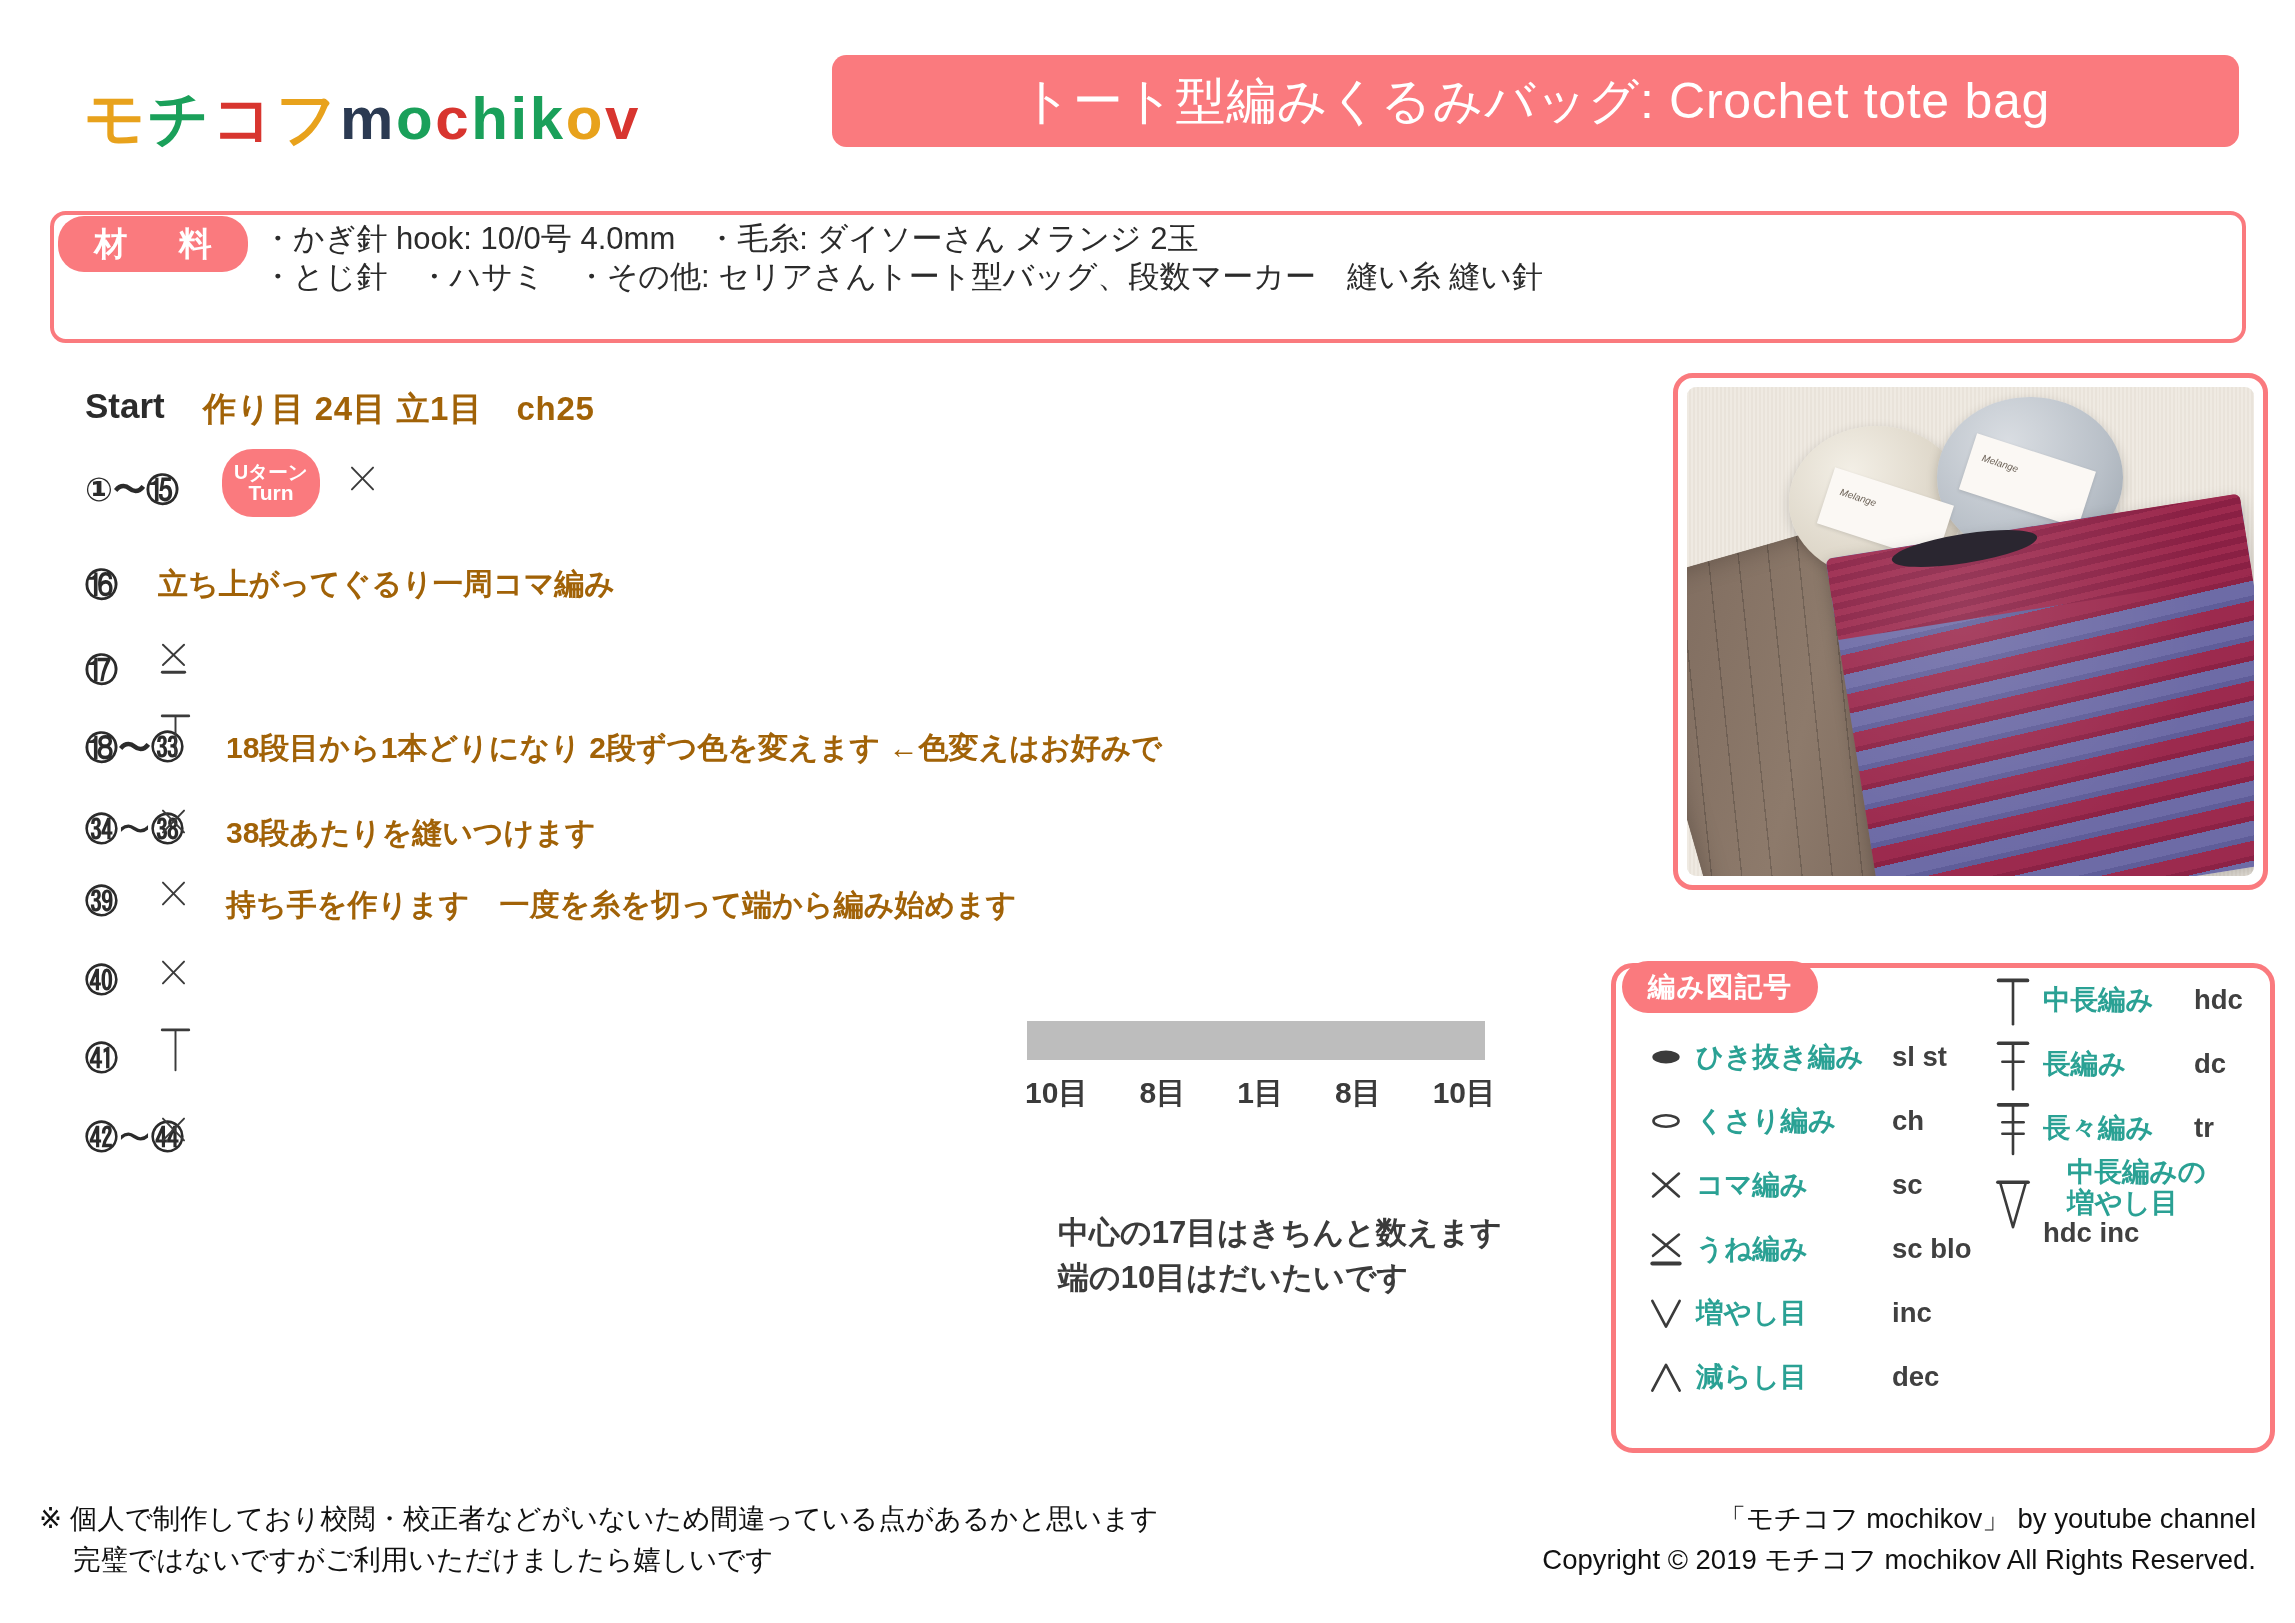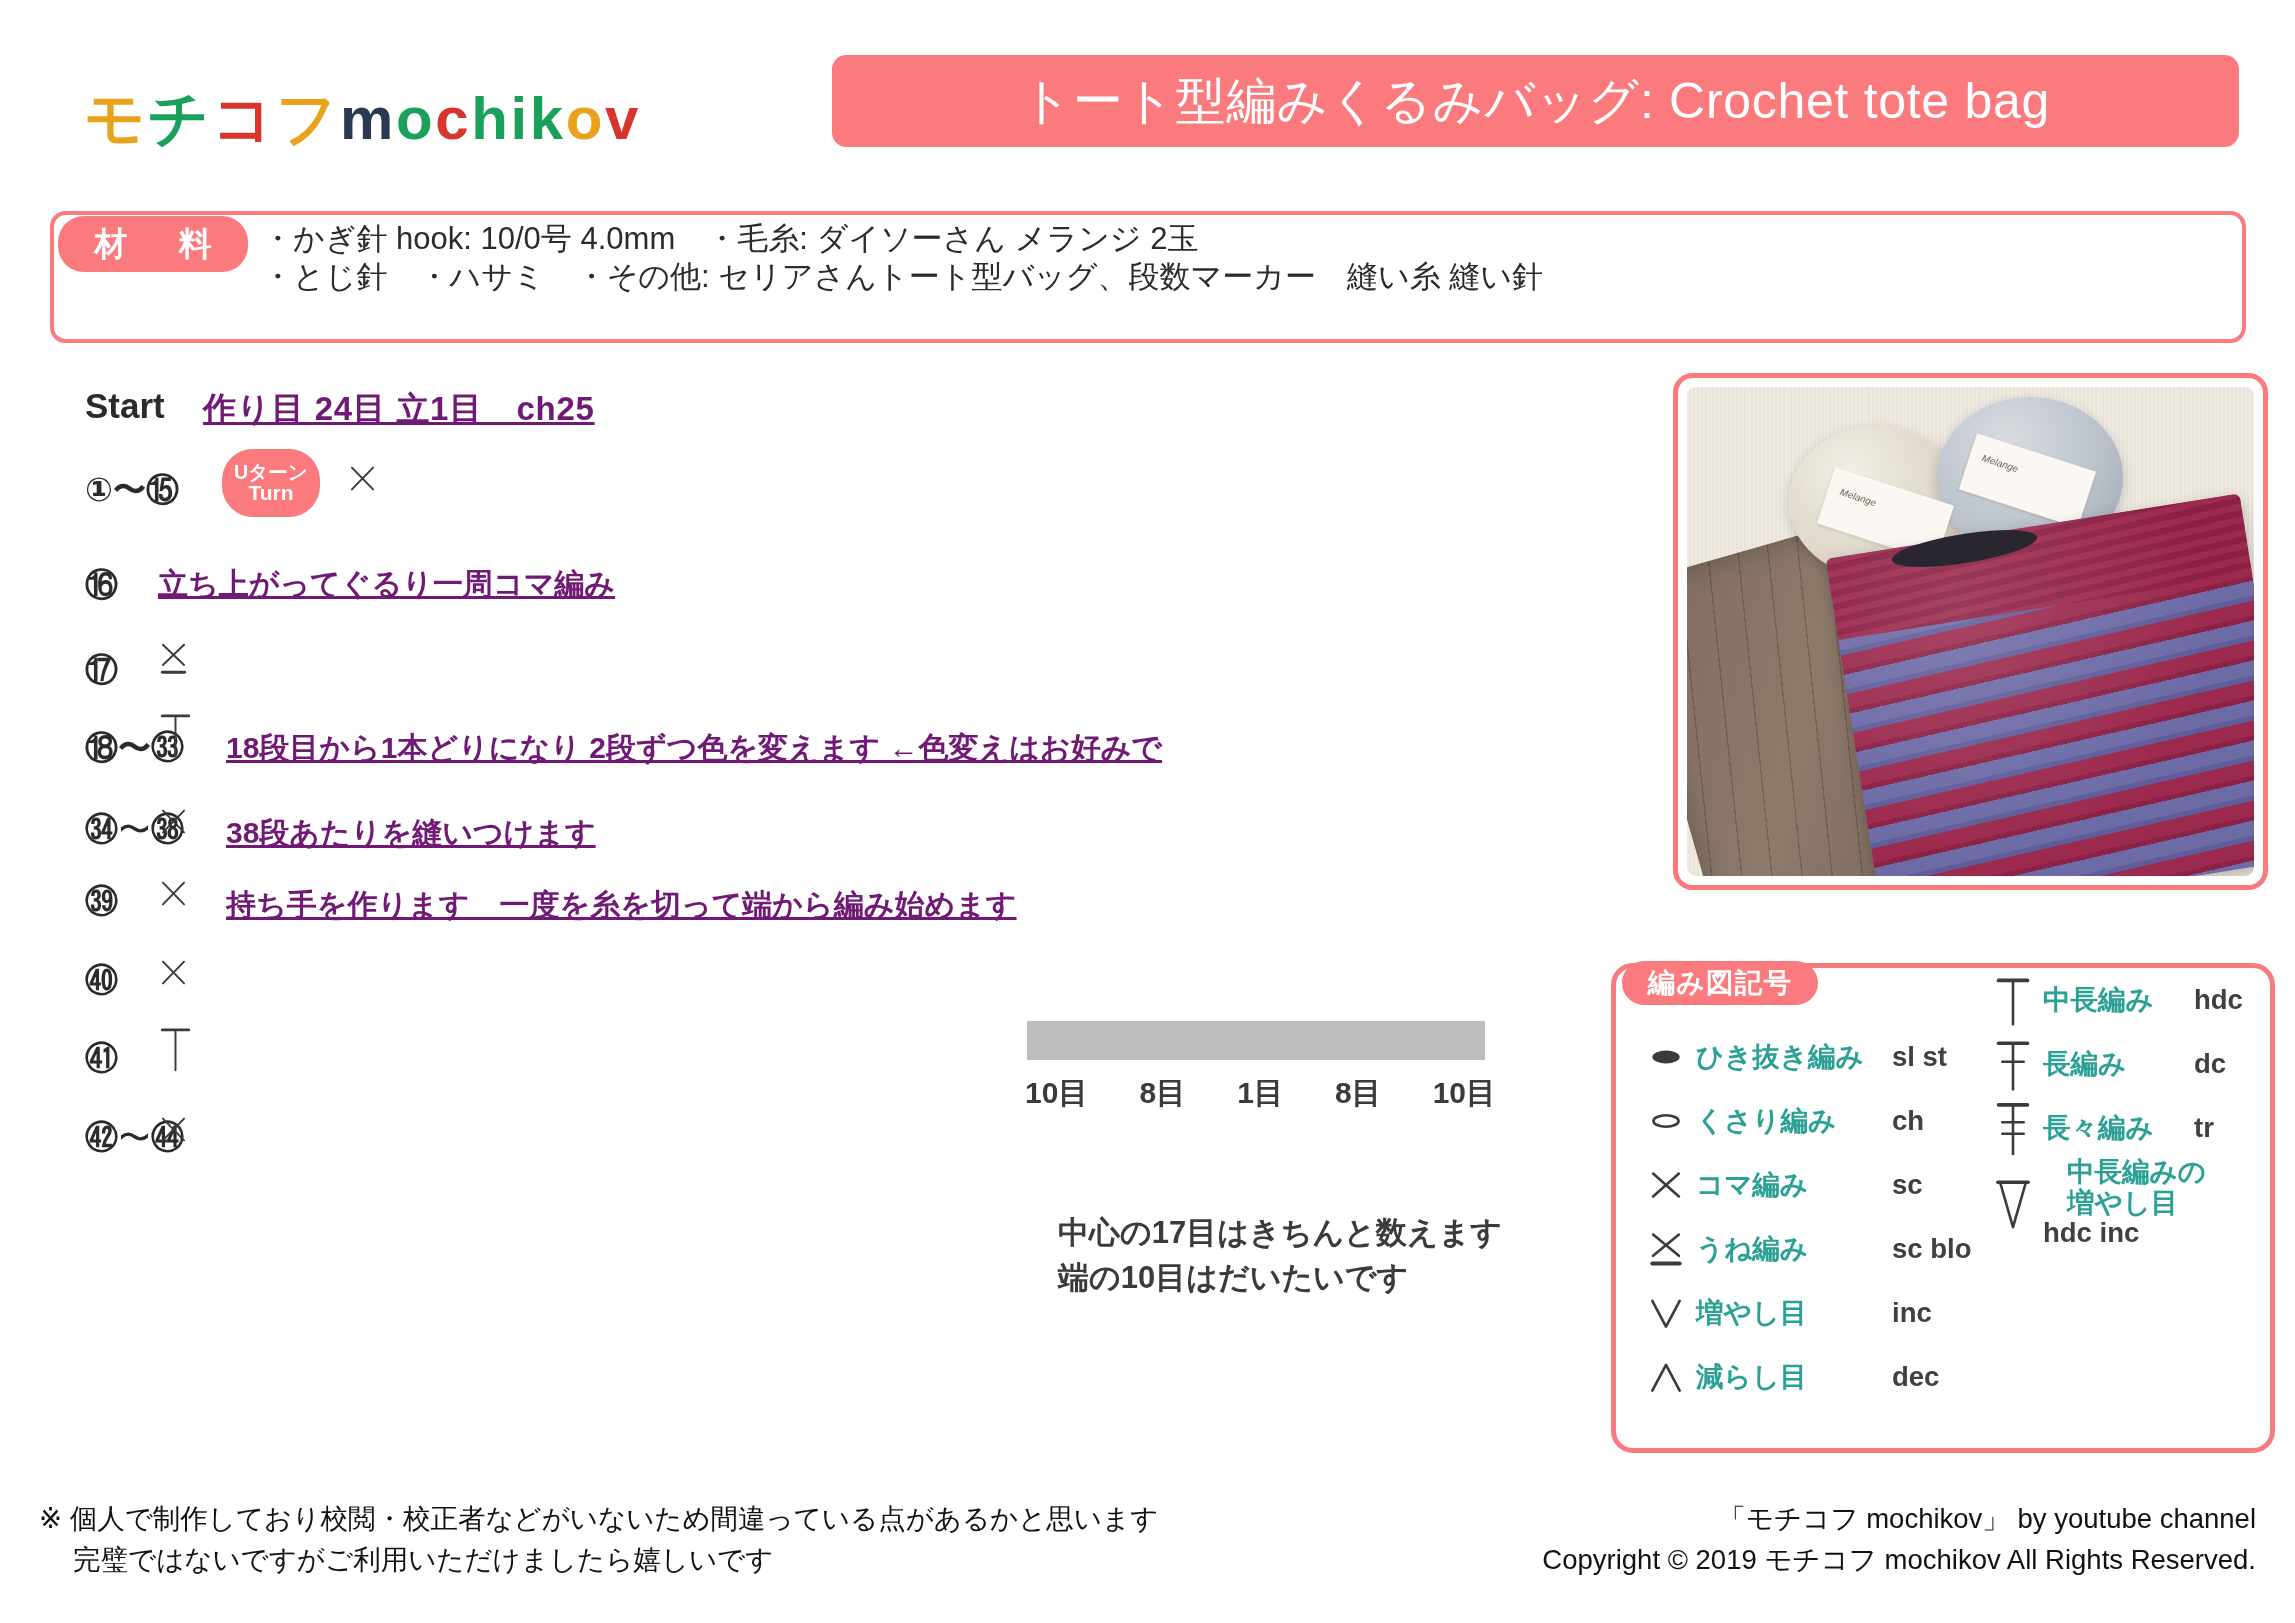--- a/index.html
+++ b/index.html
@@ -47,21 +47,21 @@
   }
   .mat-lines div{white-space:nowrap;}
 
   
   .rows{position:absolute;left:85px;top:386px;width:1505px;}
   .r-label{
     position:absolute;font-size:33px;font-weight:700;color:#2b2b2b;white-space:nowrap;
   }
   .r-sym{position:absolute;}
   .r-text{
-    position:absolute;font-size:30px;font-weight:700;color:#701a75;white-space:nowrap;text-decoration:underline;
+    position:absolute;font-size:30px;font-weight:700;color:#a16207;white-space:nowrap;
   }
   .start-label{font-size:35px;font-weight:700;}
   .start-text{font-size:33px;font-weight:700;letter-spacing:0.7px;}
 
   .uturn{
     position:absolute;width:98px;height:68px;background:#fa7a7e;border-radius:31px;
     display:flex;flex-direction:column;align-items:center;justify-content:center;
     color:#fff;line-height:1.0;
   }
   .uturn .l1{font-size:19.6px;font-weight:700;}
@@ -140,21 +140,21 @@
     position:absolute;left:36%;top:30%;width:26%;height:6%;
     background:#2a2630;border-radius:50%;transform:rotate(-9deg);
   }
 
   
   .legend-box{
     position:absolute;left:1611px;top:963px;width:654px;height:480px;
     border:5.9px solid #fa7a7e;border-radius:22px;background:#fff;
   }
   .legend-badge{
-    position:absolute;left:1622px;top:961px;width:196px;height:44px;
+    position:absolute;left:1622px;top:961px;width:196px;height:52px;
     background:#fa7a7e;border-radius:26px;
     display:flex;align-items:center;justify-content:center;
     color:#fff;font-size:27.5px;font-weight:700;letter-spacing:1.3px;
   }
   .leg-col{position:absolute;}
   .leg-left{left:1636px;top:1025px;width:353px;}
   .leg-right{left:1983px;top:968px;width:275px;}
   .leg-item{position:relative;height:64px;display:flex;align-items:center;}
   .leg-item.tall{height:86px;}
   .leg-sym{width:60px;display:flex;align-items:center;justify-content:center;flex:0 0 60px;}

